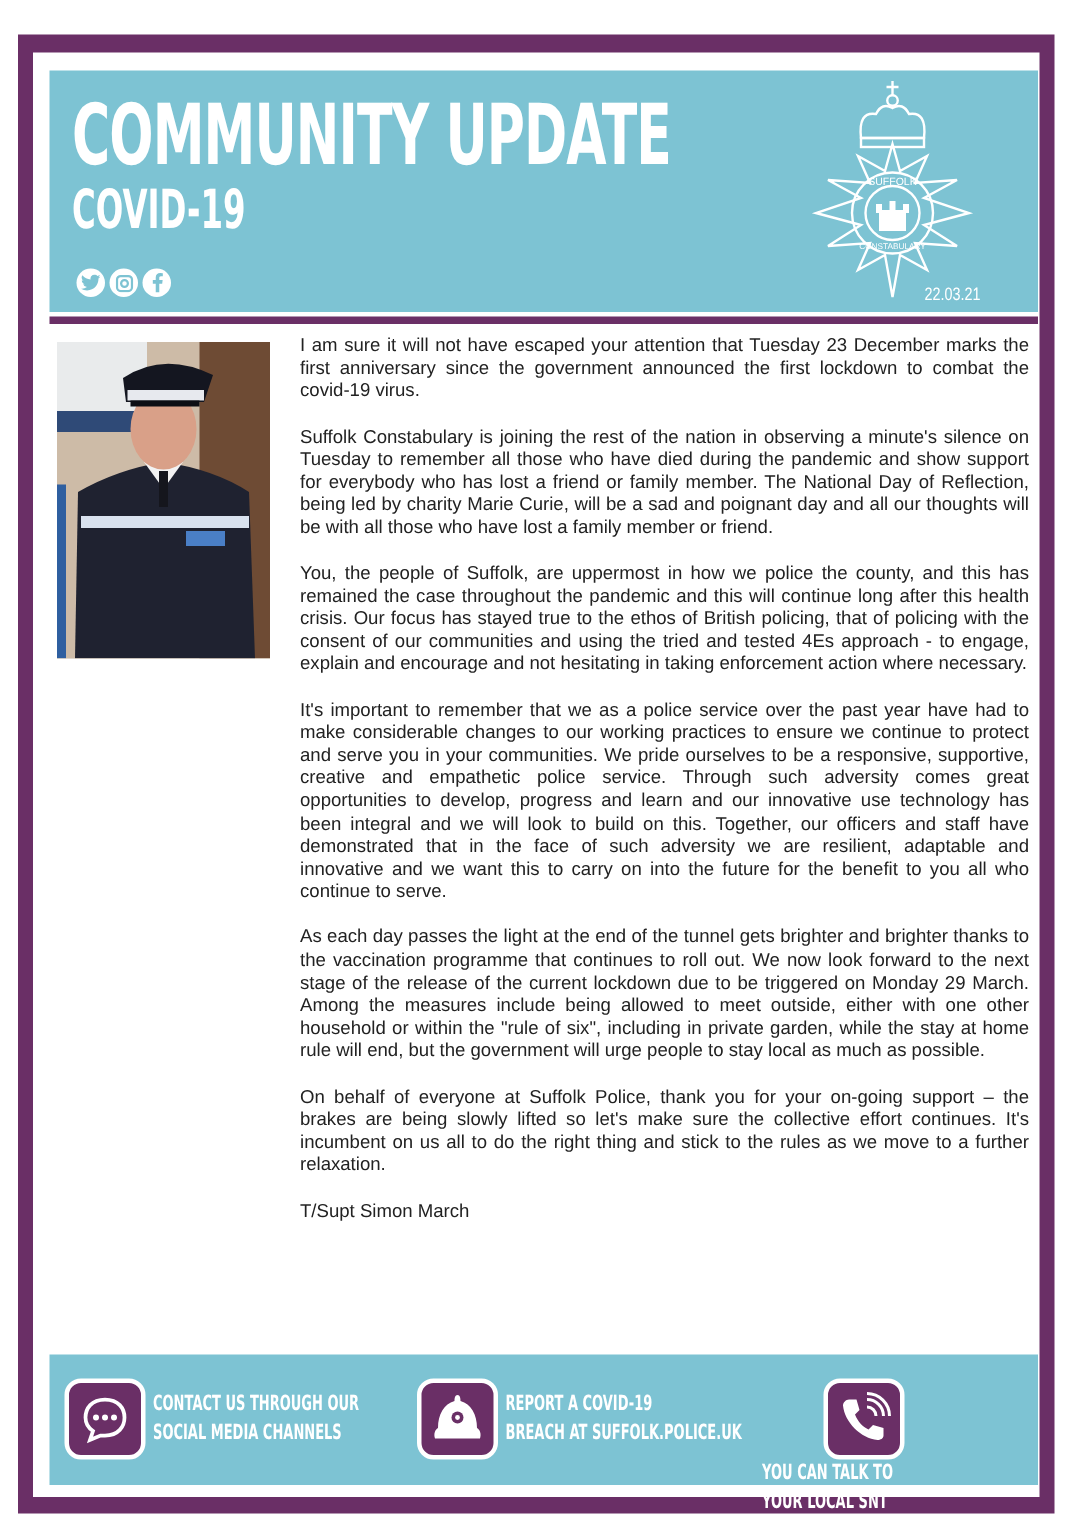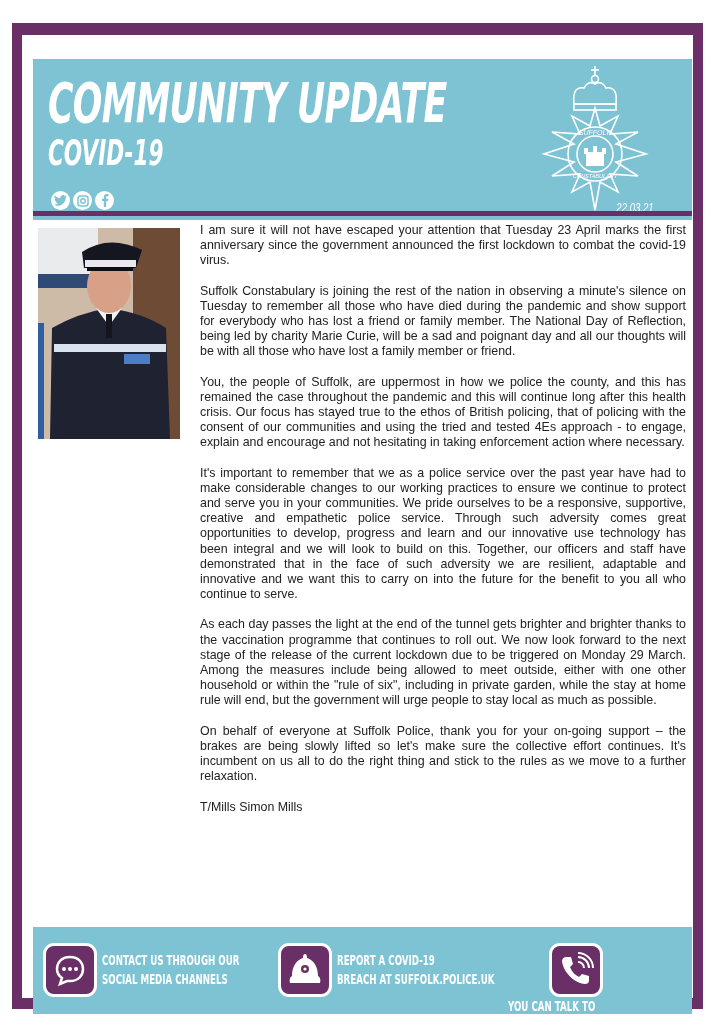--- a/index.html
+++ b/index.html
@@ -1,30 +1,30 @@
 <!DOCTYPE html>
 <html><head>
 <meta charset="utf-8">
 <style>
   html, body { margin:0; padding:0; background:#ffffff; }
   body { width:725px; height:1026px; position:relative; overflow:hidden; font-family:"Liberation Sans", sans-serif; }
   .frame { position:absolute; left:12px; top:23px; width:691px; height:986px; background:#6a2f66; }
   .inner { position:absolute; left:22px; top:35px; width:671px; height:963px; background:#ffffff; }
-  .banner { position:absolute; left:33px; top:59px; width:659px; height:161px; background:#7dc3d3;font-style:italic; }
+  .banner { position:absolute; left:33px; top:47px; width:659px; height:161px; background:#7dc3d3; }
   .title { position:absolute; left:15px; top:16px; color:#ffffff; font-family:"DejaVu Sans", sans-serif; font-weight:bold; font-size:56px; line-height:56px; letter-spacing:-1px; transform:scaleX(0.62); transform-origin:left top; white-space:nowrap; }
   .subtitle { position:absolute; left:15px; top:74px; color:#ffffff; font-family:"DejaVu Sans", sans-serif; font-weight:bold; font-size:36px; line-height:40px; transform:scaleX(0.6); transform-origin:left top; white-space:nowrap; }
   .socials { position:absolute; left:18px; top:132px; display:flex; gap:3px; }
   .soc { width:19px; height:19px; border-radius:50%; background:#ffffff; color:#7dc3d3; font-size:12px; font-weight:bold; display:flex; align-items:center; justify-content:center; }
   .crest { position:absolute; left:505px; top:5px; width:115px; height:150px; }
   .date { position:absolute; right:38px; bottom:5px; color:#ffffff; font-size:12px; transform:scaleX(0.8); transform-origin:right bottom; }
   .divider { position:absolute; left:33px; top:211px; width:659px; height:5px; background:#6a2f66; }
   .photo { position:absolute; left:38px; top:228px; width:142px; height:211px; overflow:hidden; background:#c7b7a6; }
   .body-text { position:absolute; left:200px; top:223px; width:486px; color:#222; font-size:12.4px; line-height:15.2px; text-align:justify; }
   .body-text p { margin:0 0 15px 0; }
-  .footer { position:absolute; left:33px; top:903px; width:659px; height:87px; background:#7dc3d3;margin-top:24px; }
+  .footer { position:absolute; left:33px; top:903px; width:659px; height:87px; background:#7dc3d3; }
   .fitem { position:absolute; top:16px; display:flex; align-items:center; }
   .ficon { width:48px; height:48px; border-radius:11px; background:#6a2f66; border:3px solid #ffffff; display:flex; align-items:center; justify-content:center; }
   .ftext { margin-left:5px; color:#ffffff; font-family:"DejaVu Sans", sans-serif; font-weight:bold; font-size:14px; line-height:19px; transform:scaleX(0.62); transform-origin:left center; white-space:nowrap; }
 </style>
 </head>
 <body>
 
 <div class="frame"></div>
 <div class="inner"></div>
 
@@ -87,27 +87,27 @@
     <path d="M58 80 L71 98 L84 80 Z" fill="#f2f2f2"></path>
     <rect x="68" y="86" width="6" height="24" fill="#15161d"></rect>
     <ellipse cx="71" cy="58" rx="22" ry="27" fill="#d9a088"></ellipse>
     <path d="M44 24 Q71 6 104 22 L98 40 L46 40 Z" fill="#141620"></path>
     <rect x="47" y="32" width="51" height="7" fill="#e7e9ee"></rect>
     <rect x="49" y="39" width="46" height="4" fill="#0d0e14"></rect>
   </svg>
 </div>
 
 <div class="body-text">
-  <p>I am sure it will not have escaped your attention that Tuesday 23 April marks the first anniversary since the government announced the first lockdown to combat the covid-19 virus.</p>
+  <p>I am sure it will not have escaped your attention that Tuesday 23 December marks the first anniversary since the government announced the first lockdown to combat the covid-19 virus.</p>
   <p>Suffolk Constabulary is joining the rest of the nation in observing a minute's silence on Tuesday to remember all those who have died during the pandemic and show support for everybody who has lost a friend or family member. The National Day of Reflection, being led by charity Marie Curie, will be a sad and poignant day and all our thoughts will be with all those who have lost a family member or friend.</p>
   <p>You, the people of Suffolk, are uppermost in how we police the county, and this has remained the case throughout the pandemic and this will continue long after this health crisis. Our focus has stayed true to the ethos of British policing, that of policing with the consent of our communities and using the tried and tested 4Es approach - to engage, explain and encourage and not hesitating in taking enforcement action where necessary.</p>
   <p>It's important to remember that we as a police service over the past year have had to make considerable changes to our working practices to ensure we continue to protect and serve you in your communities. We pride ourselves to be a responsive, supportive, creative and empathetic police service. Through such adversity comes great opportunities to develop, progress and learn and our innovative use technology has been integral and we will look to build on this. Together, our officers and staff have demonstrated that in the face of such adversity we are resilient, adaptable and innovative and we want this to carry on into the future for the benefit to you all who continue to serve.</p>
   <p>As each day passes the light at the end of the tunnel gets brighter and brighter thanks to the vaccination programme that continues to roll out. We now look forward to the next stage of the release of the current lockdown due to be triggered on Monday 29 March. Among the measures include being allowed to meet outside, either with one other household or within the "rule of six", including in private garden, while the stay at home rule will end, but the government will urge people to stay local as much as possible.</p>
   <p>On behalf of everyone at Suffolk Police, thank you for your on-going support – the brakes are being slowly lifted so let's make sure the collective effort continues. It's incumbent on us all to do the right thing and stick to the rules as we move to a further relaxation.</p>
-  <p>T/Mills Simon Mills</p>
+  <p>T/Supt Simon March</p>
 </div>
 
 <div class="footer">
   <div class="fitem" style="left:10px;">
     <div class="ficon">
       <svg width="34" height="34" viewBox="0 0 34 34">
           <path d="M17 4 C8 4 4 10 4 16 C4 20 6 23 9 25 L7 31 L14 28 C15 28 16 28 17 28 C26 28 30 22 30 16 C30 10 26 4 17 4 Z" fill="none" stroke="#fff" stroke-width="2.5"></path>
           <circle cx="11" cy="16" r="2" fill="#fff"></circle>
           <circle cx="17" cy="16" r="2" fill="#fff"></circle>
           <circle cx="23" cy="16" r="2" fill="#fff"></circle>

